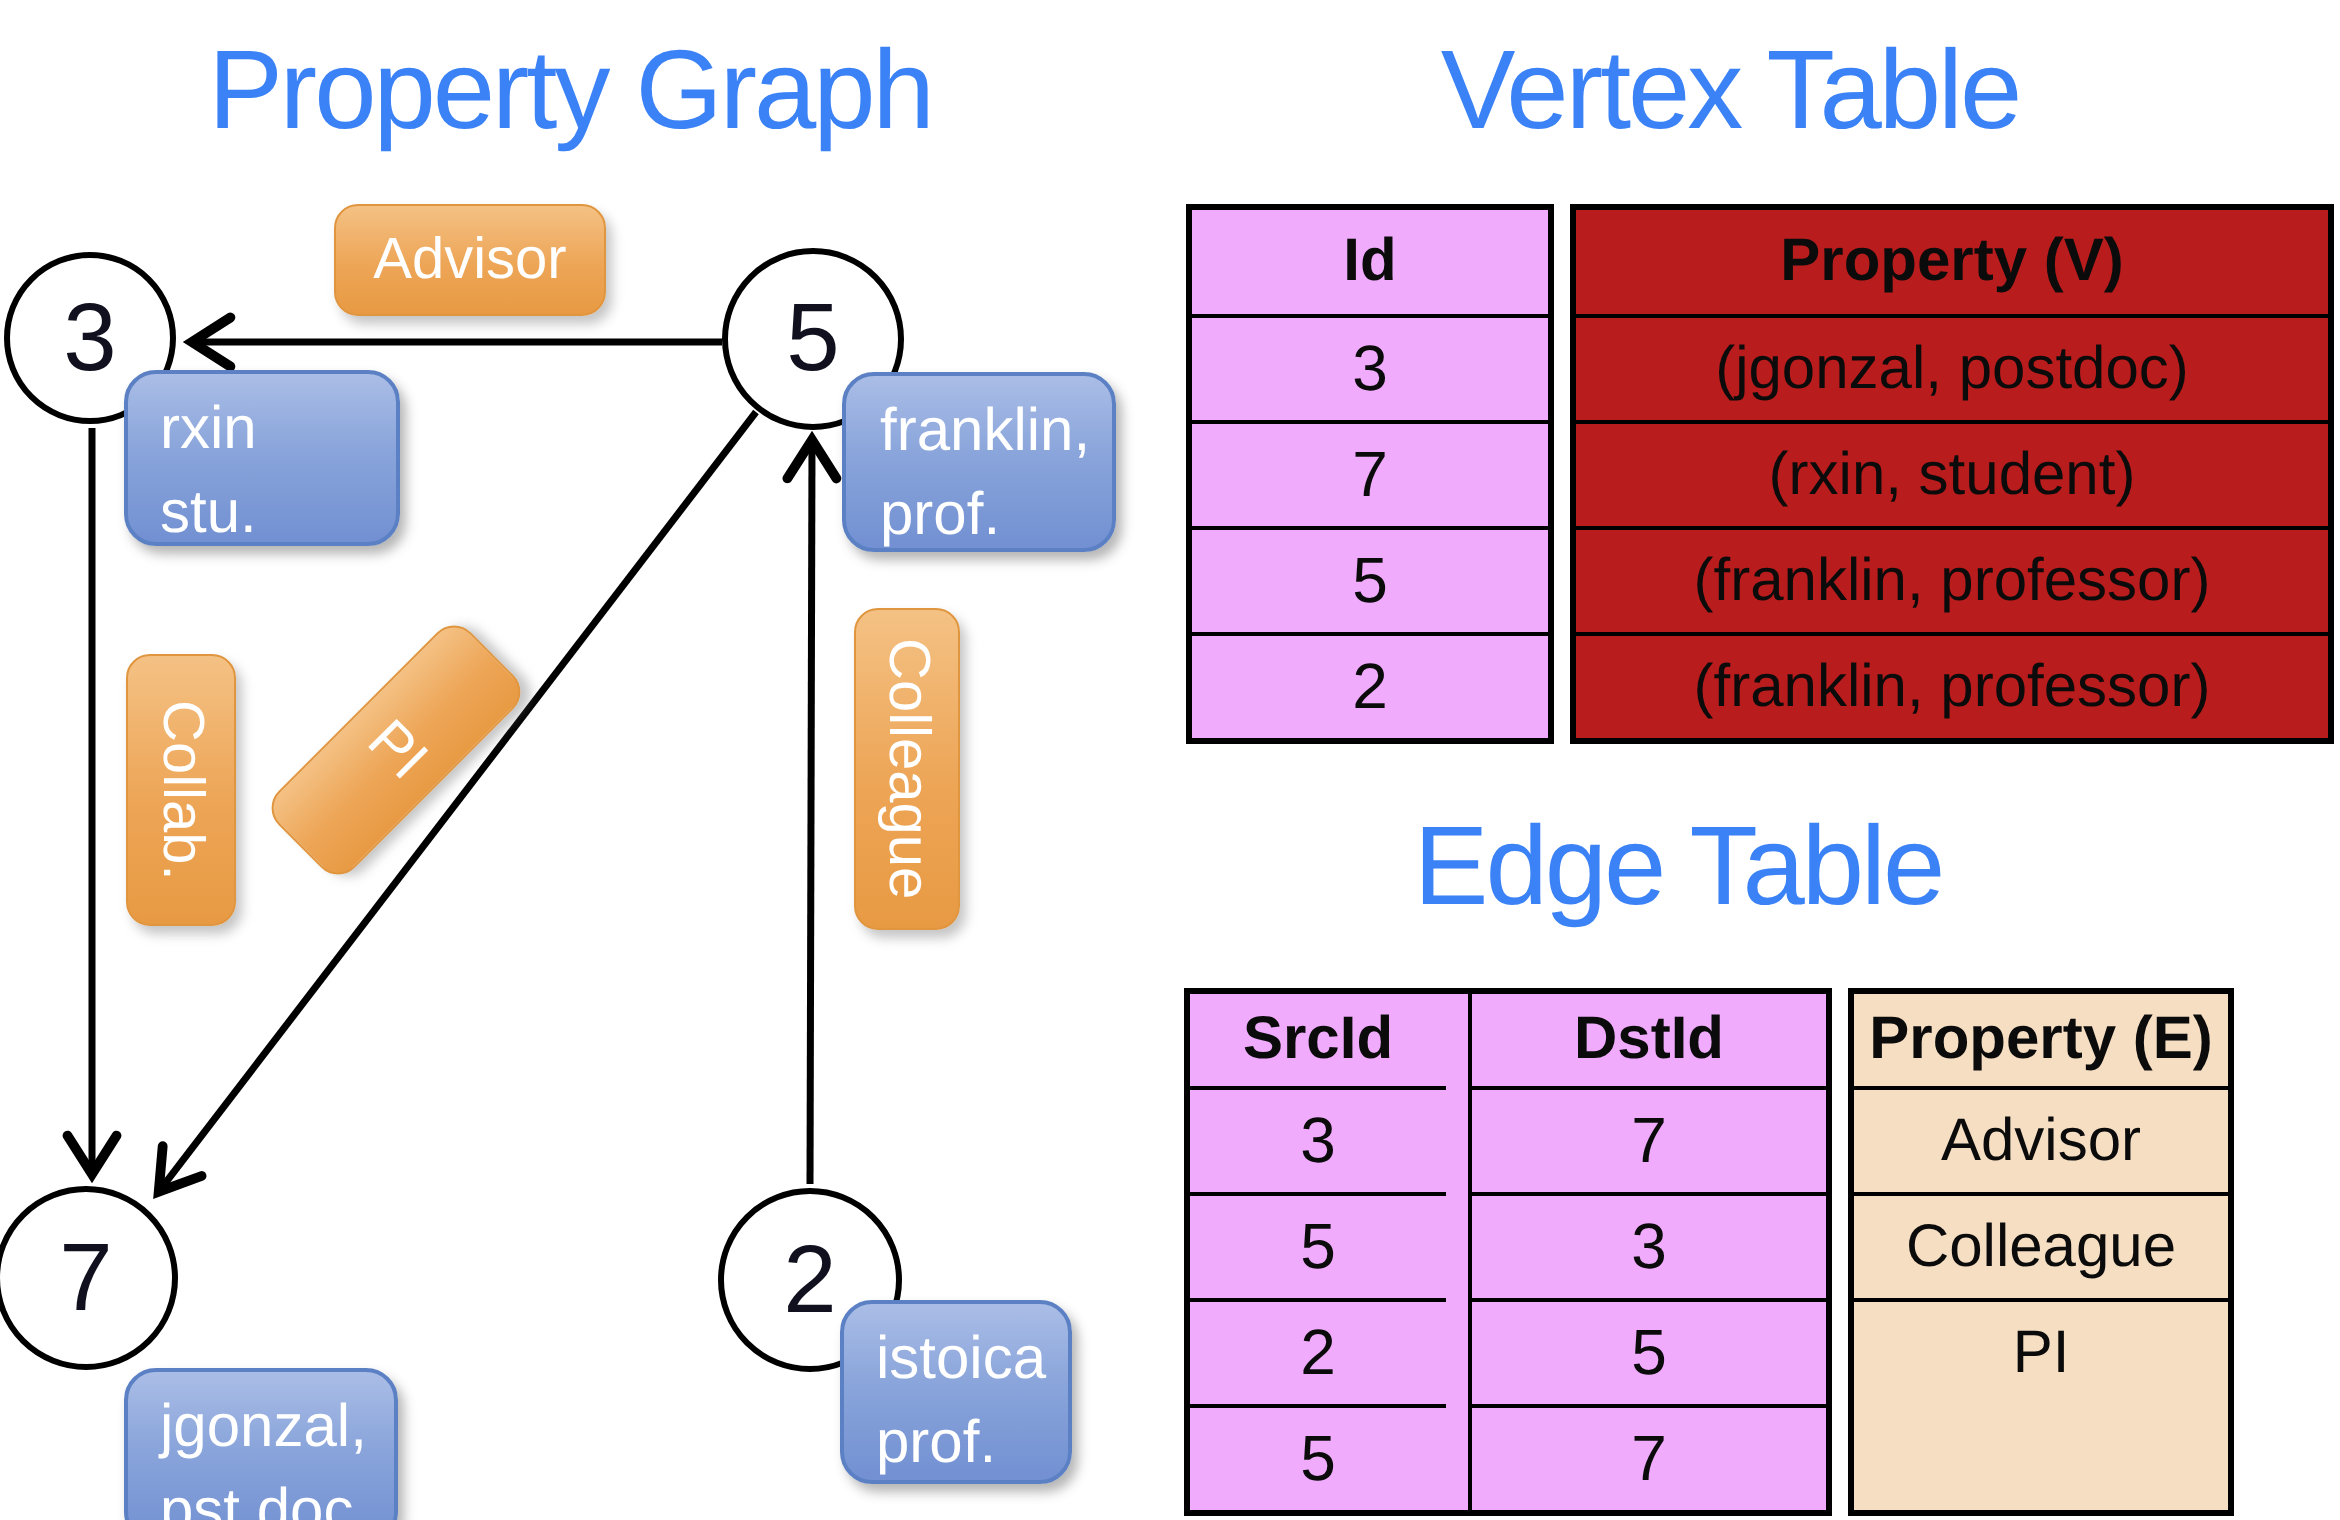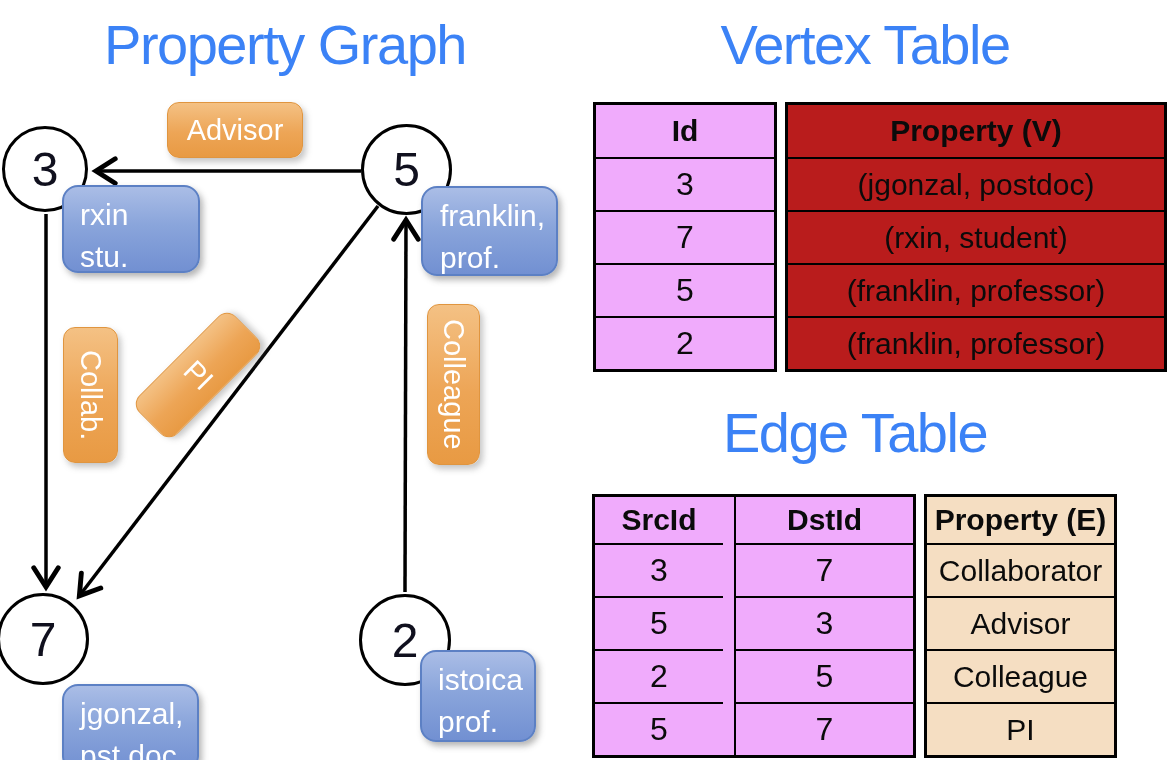--- a/index.html
+++ b/index.html
@@ -6,21 +6,21 @@
   .slide {
     position:relative; width:1170px; height:760px; background:#ffffff;
     font-family:"Liberation Sans", sans-serif; overflow:hidden; color:#000;
   }
   .big-title {
     position:absolute; font-size:56px; font-weight:400; letter-spacing:-1.5px;
     text-align:center; color:#3b82f6; white-space:nowrap;
   }
   #graph-title   { left:35px;  top:12px;  width:500px; }
   #vertex-title  { left:630px; top:12px;  width:470px; }
-  #edge-title    { left:620px; top:400px; width:470px; }
+  #edge-title    { left:604px; top:400px; width:470px; }
 
   
   svg.edges { position:absolute; left:0; top:0; z-index:1; }
   .node {
     position:absolute; background:#fff; border:3.5px solid #000; border-radius:50%;
     display:flex; align-items:center; justify-content:center;
     font-size:48px; color:#10101e; z-index:2; box-sizing:border-box;
   }
   #node-3 { left:2px;   top:126px; width:86px; height:86px; }
   #node-5 { left:361px; top:124px; width:91px; height:91px; }
@@ -172,20 +172,19 @@
         <div class="cell first header">DstId</div>
         <div class="cell">7</div>
         <div class="cell">3</div>
         <div class="cell">5</div>
         <div class="cell">7</div>
       </div>
     </div>
     <div class="tgap"></div>
     <div class="tcol et-prop">
       <div class="cell first header">Property (E)</div>
-      <div class="cell ptext">Collaborator</div>
       <div class="cell ptext">Advisor</div>
       <div class="cell ptext">Colleague</div>
       <div class="cell ptext">PI</div>
     </div>
   </div>
 
 </div>
 
 </body></html>

